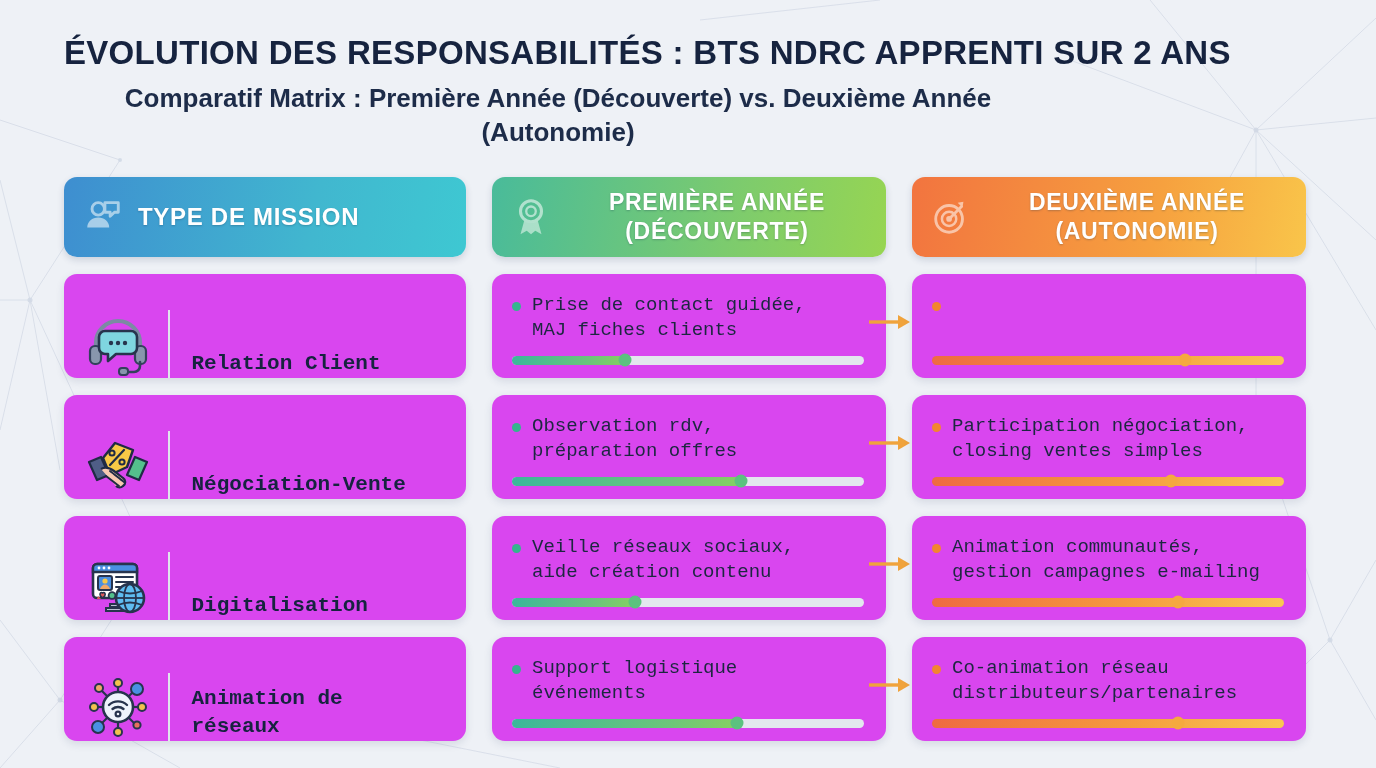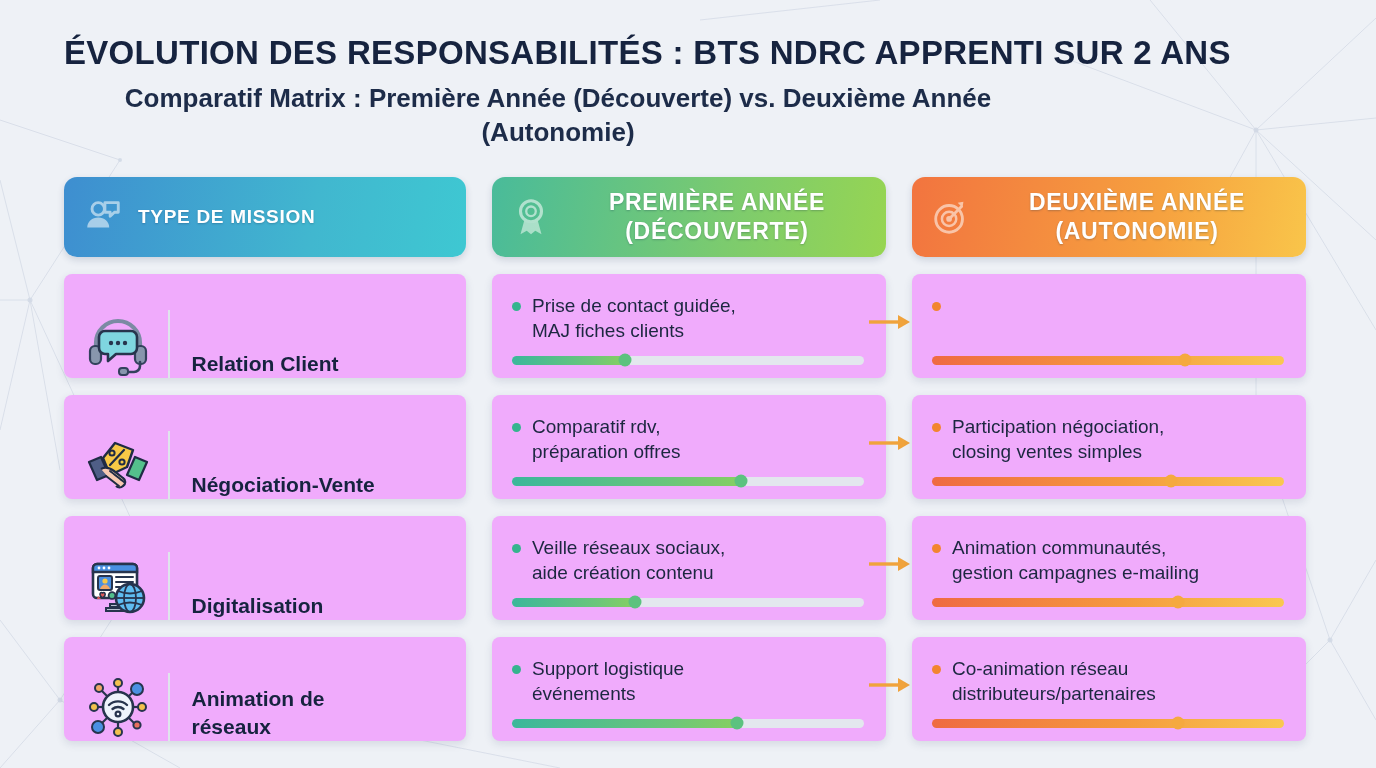--- a/index.html
+++ b/index.html
@@ -88,29 +88,30 @@
   .col-header .hdr-icon svg { width: 100%; height: 100%; display: block; }
 
   .col-header .hdr-label {
     color: #ffffff;
     font-weight: bold;
     font-size: 23px;
     letter-spacing: 0.7px;
     line-height: 1.22;
     text-shadow: 0 1px 2px rgba(20,50,80,.28);
   }
-  .h-mission .hdr-label { font-size: 19px; }
+  .h-mission .hdr-label { font-size: 24px; }
   .h-year1 .hdr-label, .h-year2 .hdr-label { text-align: center; flex: 1; }
 
   
   .card {
-    background: #f0abfc;
-    border-radius: 8px;
+    background: #d946ef;
+    border-radius: 13px;
     box-shadow: 0 3px 8px rgba(35,55,95,.13);
     position: relative;
+    font-family: Liberation Mono, monospace;
   }
 
   
   .mission-card {
     height: 104px;
     display: flex;
     align-items: flex-end;
     padding: 0 14px 0 20px;
   }
   .mission-icon {
@@ -388,21 +389,21 @@
         <svg width="26" height="104" viewBox="0 0 26 104">
           <line x1="-115" y1="48" x2="43" y2="48" stroke="url(#ag1)" stroke-width="3.4"></line>
         </svg>
       </div>
     </div>
 
     <div class="card content-card c-year1">
       <div class="bullet-row">
         <span class="bullet-dot"></span>
         <span class="bullet-text">
-          <span>Comparatif rdv,</span><br>
+          <span>Observation rdv,</span><br>
           <span>préparation offres</span>
         </span>
       </div>
       <div class="progress-wrap">
         <div class="progress-track"></div>
         <div class="progress-fill" style="width: 65%;"></div>
         <div class="progress-knob" style="left: 65%;"></div>
       </div>
     </div>
 

